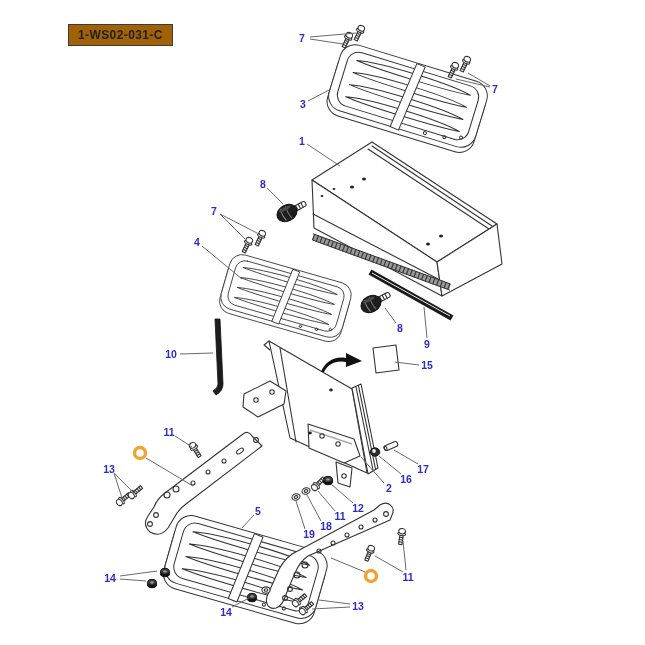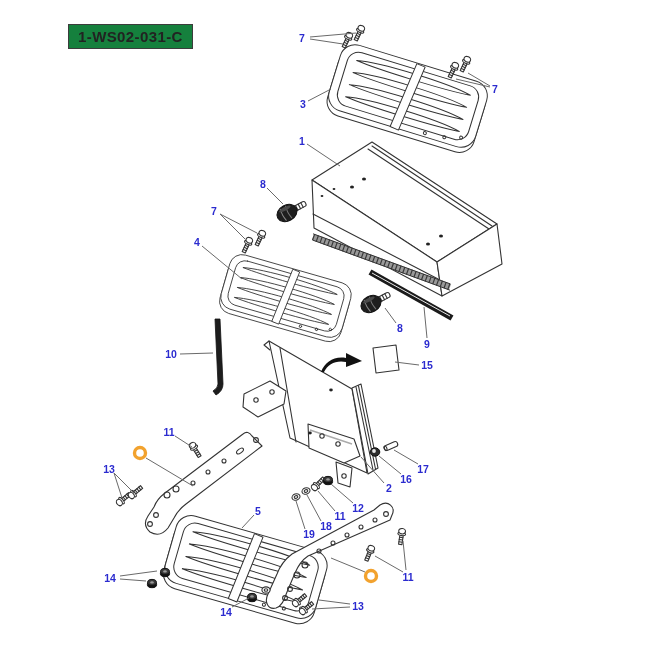--- a/index.html
+++ b/index.html
@@ -1,20 +1,20 @@
 <!DOCTYPE html>
 <html><head>
 <meta charset="utf-8">
 <style>
   html,body{margin:0;padding:0;background:#ffffff;}
   .stage{position:relative;width:645px;height:645px;background:#fff;
          font-family:"Liberation Sans",sans-serif;overflow:hidden;}
   .ref-box{position:absolute;left:68px;top:24px;border:1.6px solid #3c3c3c;
-           padding:3px 9px;font-size:15px;font-weight:bold;color:#222;
-           letter-spacing:.4px;background:#15803d;z-index:2;}
+           padding:3px 9px;font-size:12px;font-weight:bold;color:#222;
+           letter-spacing:.4px;background:#a16207;z-index:2;}
   svg{position:absolute;left:0;top:0;}
   .ln{stroke:#333;stroke-width:1.1;fill:none;stroke-linejoin:round;stroke-linecap:round;}
   .fw{fill:#fff;stroke:#333;stroke-width:1.1;stroke-linejoin:round;}
   .dot{fill:#222;stroke:none;}
   text.callout{font-family:"Liberation Sans",sans-serif;font-weight:bold;font-size:10.5px;}
 </style>
 </head>
 <body>
 
 <div class="stage">

